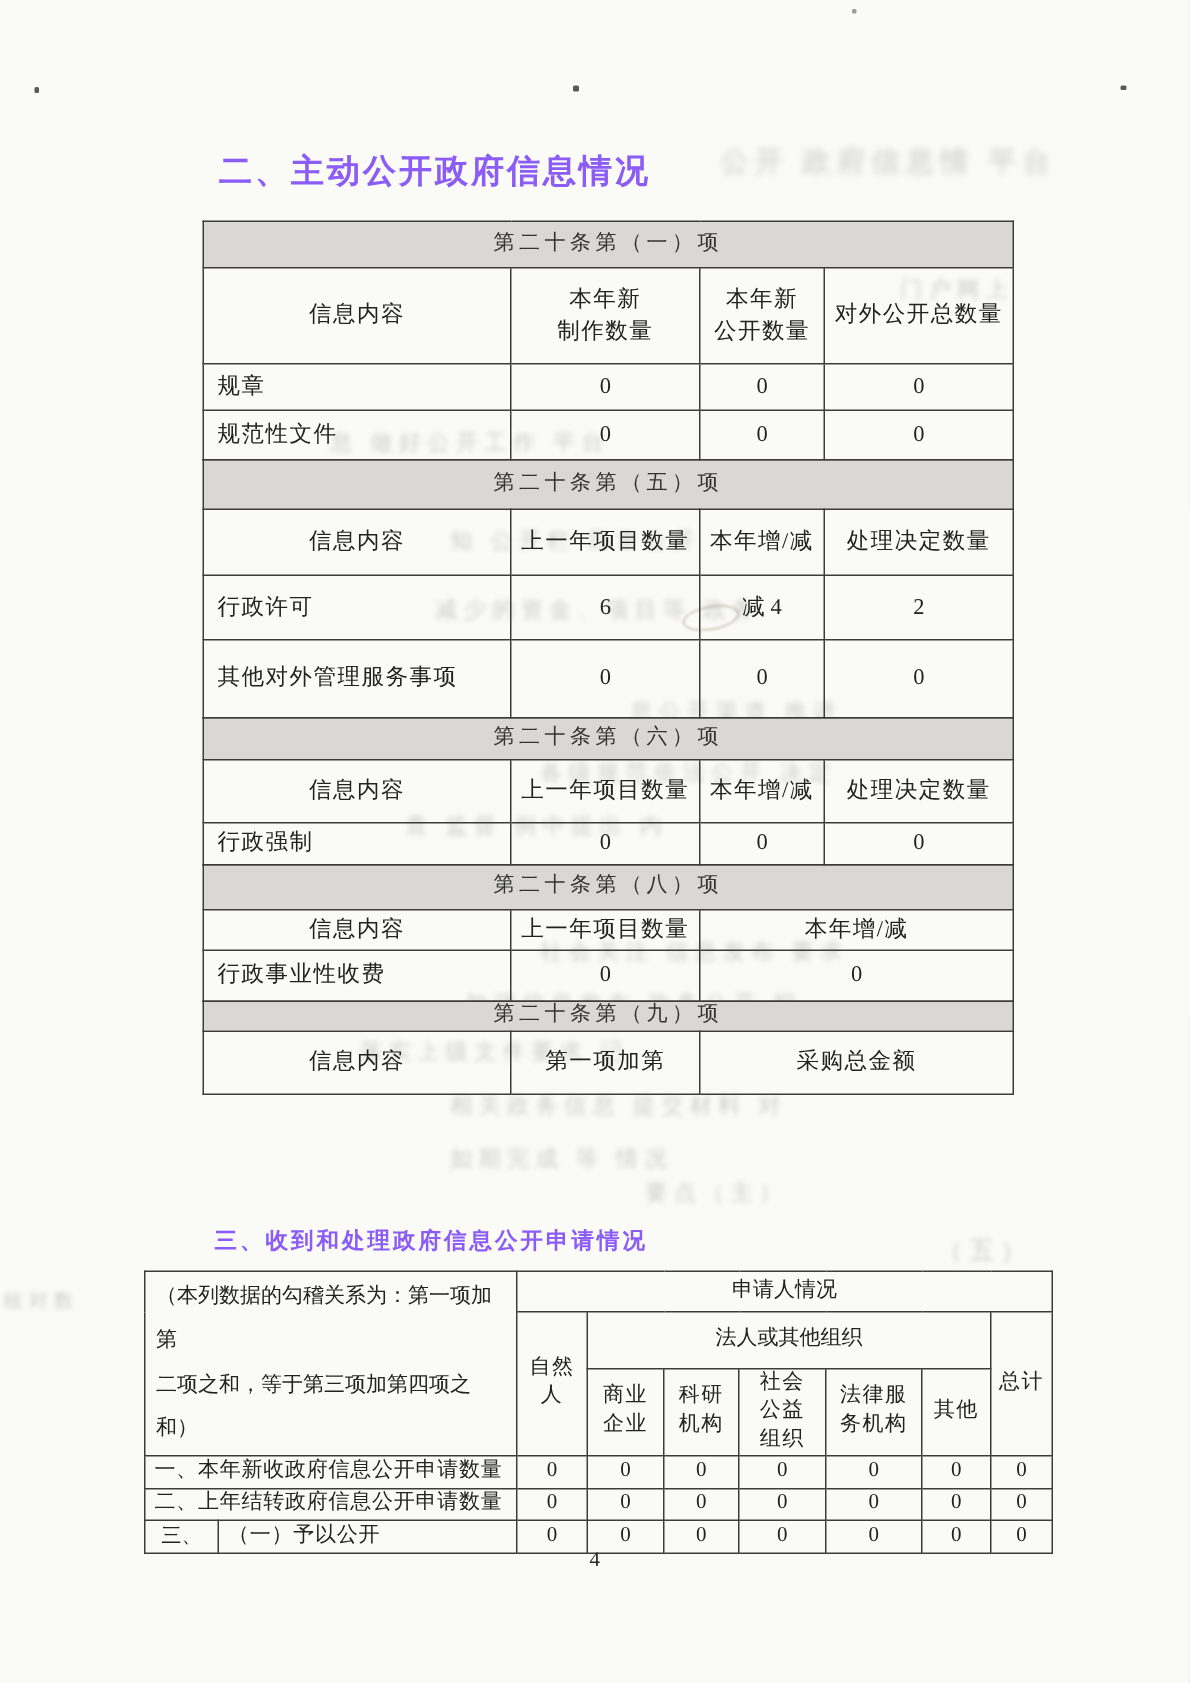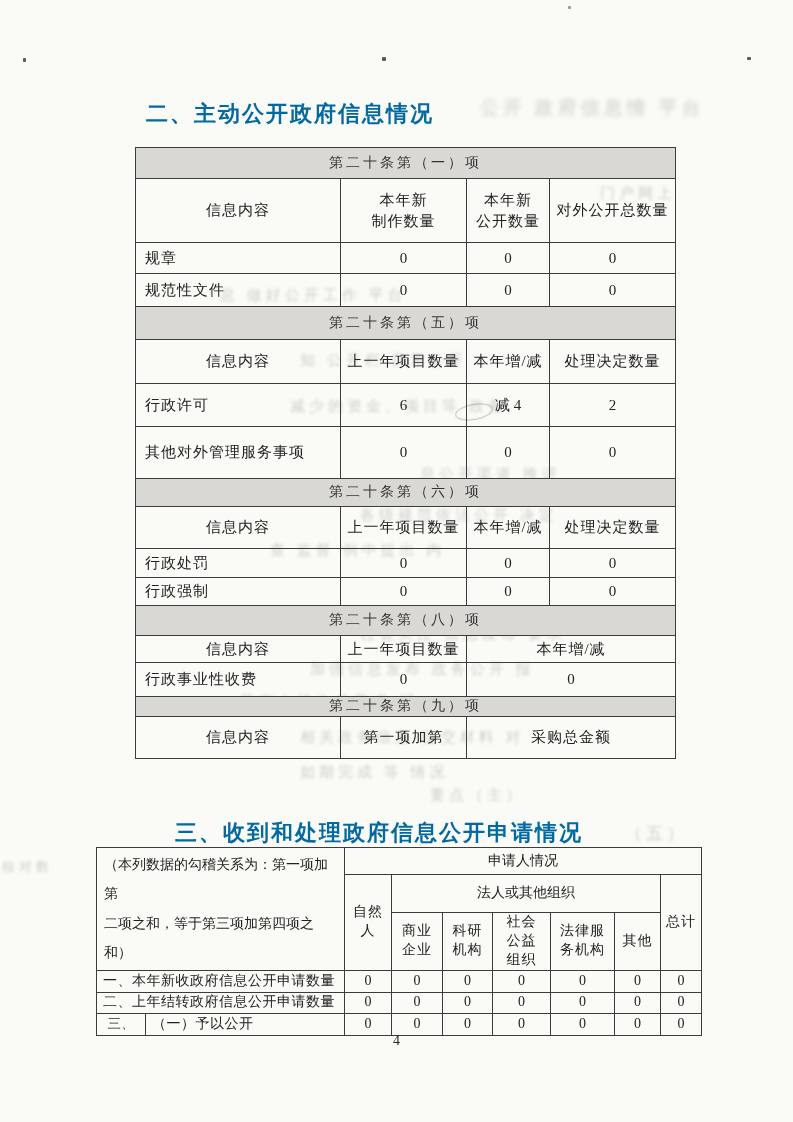--- a/index.html
+++ b/index.html
@@ -5,24 +5,24 @@
   html,body{margin:0;padding:0;background:#e8e8e6;}
   .page{
     position:relative;width:793px;height:1122px;margin:0 auto;
     background:#fafaf7;overflow:hidden;
     font-family:"Liberation Serif","DejaVu Serif",serif;
     color:#1e1e1c;
   }
   
   .sec-title{
     position:absolute;font-family:"Liberation Sans","DejaVu Sans",sans-serif;
-    font-weight:bold;color:#0369a1;letter-spacing:2px;white-space:nowrap;
+    font-weight:bold;color:#8b5cf6;letter-spacing:2px;white-space:nowrap;
   }
   #title-2{left:146px;top:99px;font-size:22px;}
-  #title-3{left:143px;top:818px;font-size:22px;margin-left:32px;}
+  #title-3{left:143px;top:818px;font-size:15px;}
   
   table{border-collapse:collapse;table-layout:fixed;}
   td{
     border:1px solid #3c3c3a;font-size:15px;text-align:center;
     vertical-align:middle;padding:0;line-height:1.35;color:#222220;
     overflow:hidden;
   }
   .band{
     background:#d9d8d5;font-size:14px;letter-spacing:3px;color:#333331;
   }
@@ -172,26 +172,20 @@
       <tbody>
           <tr style="height:28px">
             <td class="band" colspan="4">第二十条第（六）项</td>
           </tr>
       <tr style="height:42px">
         <td class="hdr">信息内容</td>
         <td class="hdr">上一年项目数量</td>
         <td class="hdr">本年增/减</td>
         <td class="hdr">处理决定数量</td>
       </tr>
-      <tr style="height:29px">
-        <td class="lbl">行政处罚</td>
-        <td>0</td>
-        <td>0</td>
-        <td>0</td>
-      </tr>
       <tr style="height:28px">
         <td class="lbl">行政强制</td>
         <td>0</td>
         <td>0</td>
         <td>0</td>
       </tr>
     </tbody>
       </table>
 
     <table>

